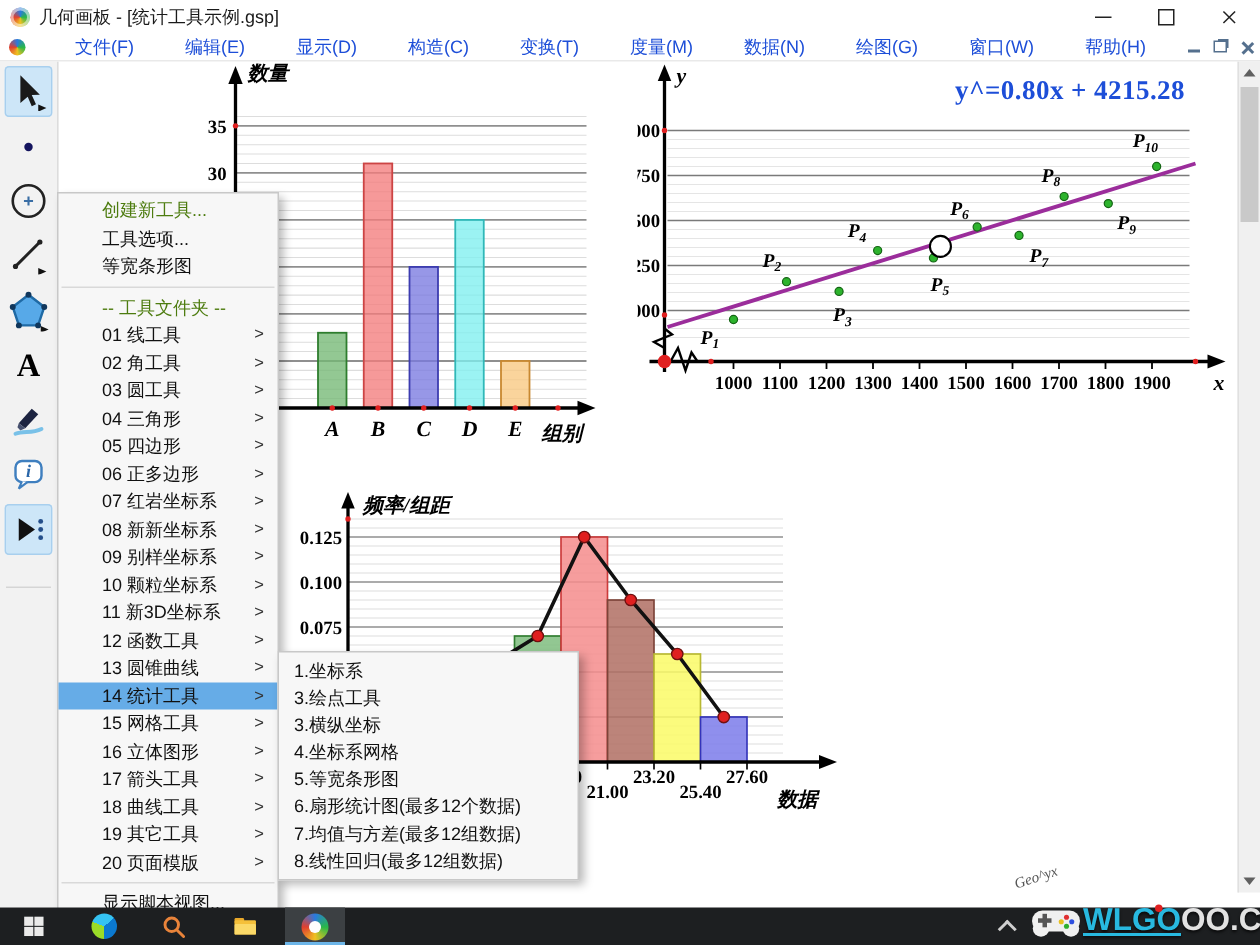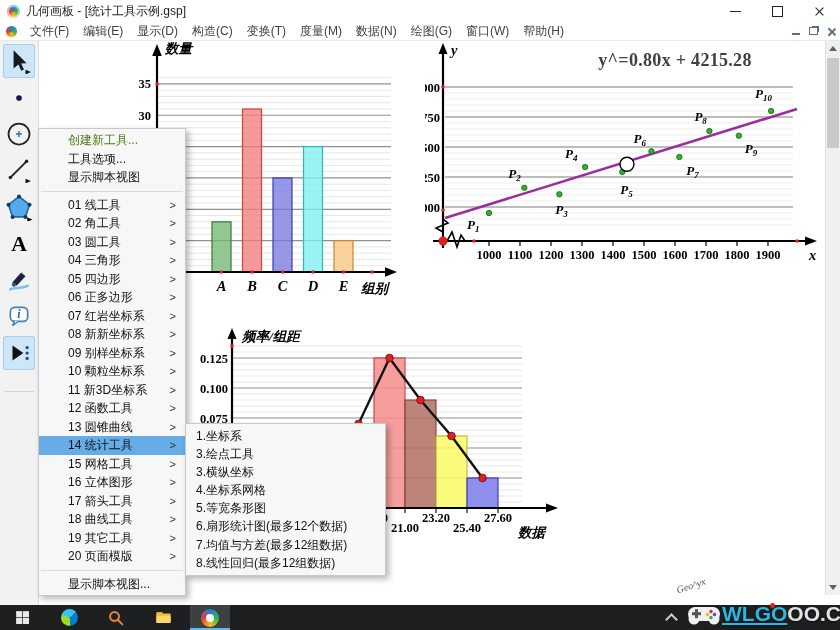--- a/index.html
+++ b/index.html
@@ -12,51 +12,51 @@
   #win-title{font-size:12px;color:#1a1a1a;}
   #win-controls{position:absolute;right:0;top:0;height:22px;display:flex;}
   .wc{width:42px;height:22px;display:flex;align-items:center;justify-content:center;}
   .wc-min{width:11px;height:0;border-bottom:1px solid #222;}
   .wc-max{width:9px;height:9px;border:1px solid #222;}
   .wc-x{position:relative;width:11px;height:11px;}
   .wc-x::before,.wc-x::after{content:"";position:absolute;left:5px;top:0;width:1px;height:11px;background:#222;}
   .wc-x::before{transform:rotate(45deg);} .wc-x::after{transform:rotate(-45deg);}
   #menubar{position:absolute;left:0;top:22px;width:840px;height:18px;background:#fff;border-bottom:1px solid #e9e9e9;display:flex;align-items:center;z-index:40;}
   #child-icon{width:11px;height:11px;border-radius:50%;margin:0 6px 0 6px;background:conic-gradient(#2a7ae0,#28b848,#f0c020,#e04030,#2a7ae0);}
-  .mb-item{font-size:12px;color:#404040;padding:0 7px;height:18px;line-height:18px;}
+  .mb-item{font-size:12px;color:#1d4ed8;padding:0 7px;height:18px;line-height:18px;margin-left:20px;}
   #mdi-controls{position:absolute;right:4px;top:0;height:18px;display:flex;align-items:center;gap:9px;}
   .mc{position:relative;width:9px;height:9px;}
   .mc-min{width:8px;height:0;border-bottom:2px solid #55708e;margin-top:6px;}
   .mc-rest{width:7px;height:6px;border:1px solid #55708e;box-shadow:2px -2px 0 -1px #55708e;}
   .mc-x::before,.mc-x::after{content:"";position:absolute;left:4px;top:0;width:1.5px;height:10px;background:#55708e;}
   .mc-x::before{transform:rotate(45deg);} .mc-x::after{transform:rotate(-45deg);}
   
   #toolbar{position:absolute;left:0;top:40px;width:38px;height:565px;background:#f2f2f2;border-right:1px solid #dcdcdc;z-index:5;}
   .tool{position:absolute;left:3px;width:32px;height:34px;border-radius:3px;display:flex;align-items:center;justify-content:center;}
   .tool.active{background:#cde6f8;box-shadow:inset 0 0 0 1px #a8cfee;}
   #toolbar-sep{position:absolute;left:4px;top:351px;width:30px;height:0;border-top:1px solid #d5d5d5;}
   
   #canvas{position:absolute;left:38px;top:40px;width:788px;height:565px;background:#fff;z-index:1;}
   .chart{position:absolute;}
   .ct{font:bold 12.5px "Liberation Serif",serif;fill:#000;}
   .ci{font:italic bold 14.5px "Liberation Serif",serif;fill:#000;}
   .cjk{font:italic bold 13.5px "Liberation Serif",serif;fill:#000;}
   .pl{font:italic bold 13px "Liberation Serif",serif;fill:#000;}
-  #equation{position:absolute;left:560px;top:50px;width:230px;text-align:center;z-index:2;
-     font:bold 18px "Liberation Serif",serif;color:#404040;letter-spacing:.3px;}
+  #equation{position:absolute;left:560px;top:50px;width:230px;text-align:right;z-index:2;
+     font:bold 18px "Liberation Serif",serif;color:#1d4ed8;letter-spacing:.3px;}
   
   #pie{position:absolute;left:590px;top:329px;width:200px;height:200px;border-radius:50%;}
   .pie-label{position:absolute;transform:translate(-50%,-50%);font:bold 15px "Liberation Serif",serif;color:#000;white-space:nowrap;}
   .handle{position:absolute;border-radius:50%;background:#fff;border:1.4px solid #000;box-sizing:border-box;}
   
   #scribble{position:absolute;left:676px;top:580px;font:italic 10px "Liberation Serif",serif;color:#555;transform:rotate(-18deg);z-index:2;}
   
   #tool-menu{position:absolute;left:38px;top:128px;width:148px;background:#f7f7f7;border:1px solid #c8c8c8;
      box-shadow:3px 3px 6px rgba(0,0,0,.28);z-index:10;padding:2px 0;box-sizing:border-box;}
-  #stat-submenu{position:absolute;left:185px;top:423px;width:201px;background:#f7f7f7;border:1px solid #c8c8c8;
+  #stat-submenu{position:absolute;left:185px;top:434px;width:201px;background:#f7f7f7;border:1px solid #c8c8c8;
      box-shadow:3px 3px 6px rgba(0,0,0,.28);z-index:11;padding:3px 0;box-sizing:border-box;}
   .mi{height:18.5px;line-height:18.5px;font-size:12px;color:#111;padding-left:29px;position:relative;white-space:nowrap;}
   .mi.dis{color:#4d7c0f;}
   .mi.hl{background:#66ace7;}
   .mi .arr{position:absolute;right:9px;top:0;font-size:11px;color:#333;}
   .msep{height:0;border-top:1px solid #d9d9d9;margin:4px 2px;}
   .smi{height:18.1px;line-height:18.1px;font-size:12px;color:#111;padding-left:10px;white-space:nowrap;}
   
   #vscroll{position:absolute;right:0;top:40px;width:14px;height:555px;background:#f0f0f0;border-left:1px solid #e0e0e0;z-index:6;}
   .sb-btn{position:absolute;left:0;width:14px;height:16px;display:flex;align-items:center;justify-content:center;}
@@ -421,22 +421,23 @@
             <circle cx="19.5" cy="17" r="1.5"></circle>
           </g>
       </svg>
     </div>
     <div id="toolbar-sep"></div>
   </div>
 
   <div id="tool-menu">
       <div class="mi dis">创建新工具...</div>
       <div class="mi">工具选项...</div>
-      <div class="mi">显示脚本视图</div>
+      <div class="mi">等宽条形图</div>
       <div class="msep"></div>
+      <div class="mi dis">-- 工具文件夹 --</div>
       <div class="mi">01 线工具<span class="arr">&gt;</span></div>
       <div class="mi">02 角工具<span class="arr">&gt;</span></div>
       <div class="mi">03 圆工具<span class="arr">&gt;</span></div>
       <div class="mi">04 三角形<span class="arr">&gt;</span></div>
       <div class="mi">05 四边形<span class="arr">&gt;</span></div>
       <div class="mi">06 正多边形<span class="arr">&gt;</span></div>
       <div class="mi">07 红岩坐标系<span class="arr">&gt;</span></div>
       <div class="mi">08 新新坐标系<span class="arr">&gt;</span></div>
       <div class="mi">09 别样坐标系<span class="arr">&gt;</span></div>
       <div class="mi">10 颗粒坐标系<span class="arr">&gt;</span></div>

